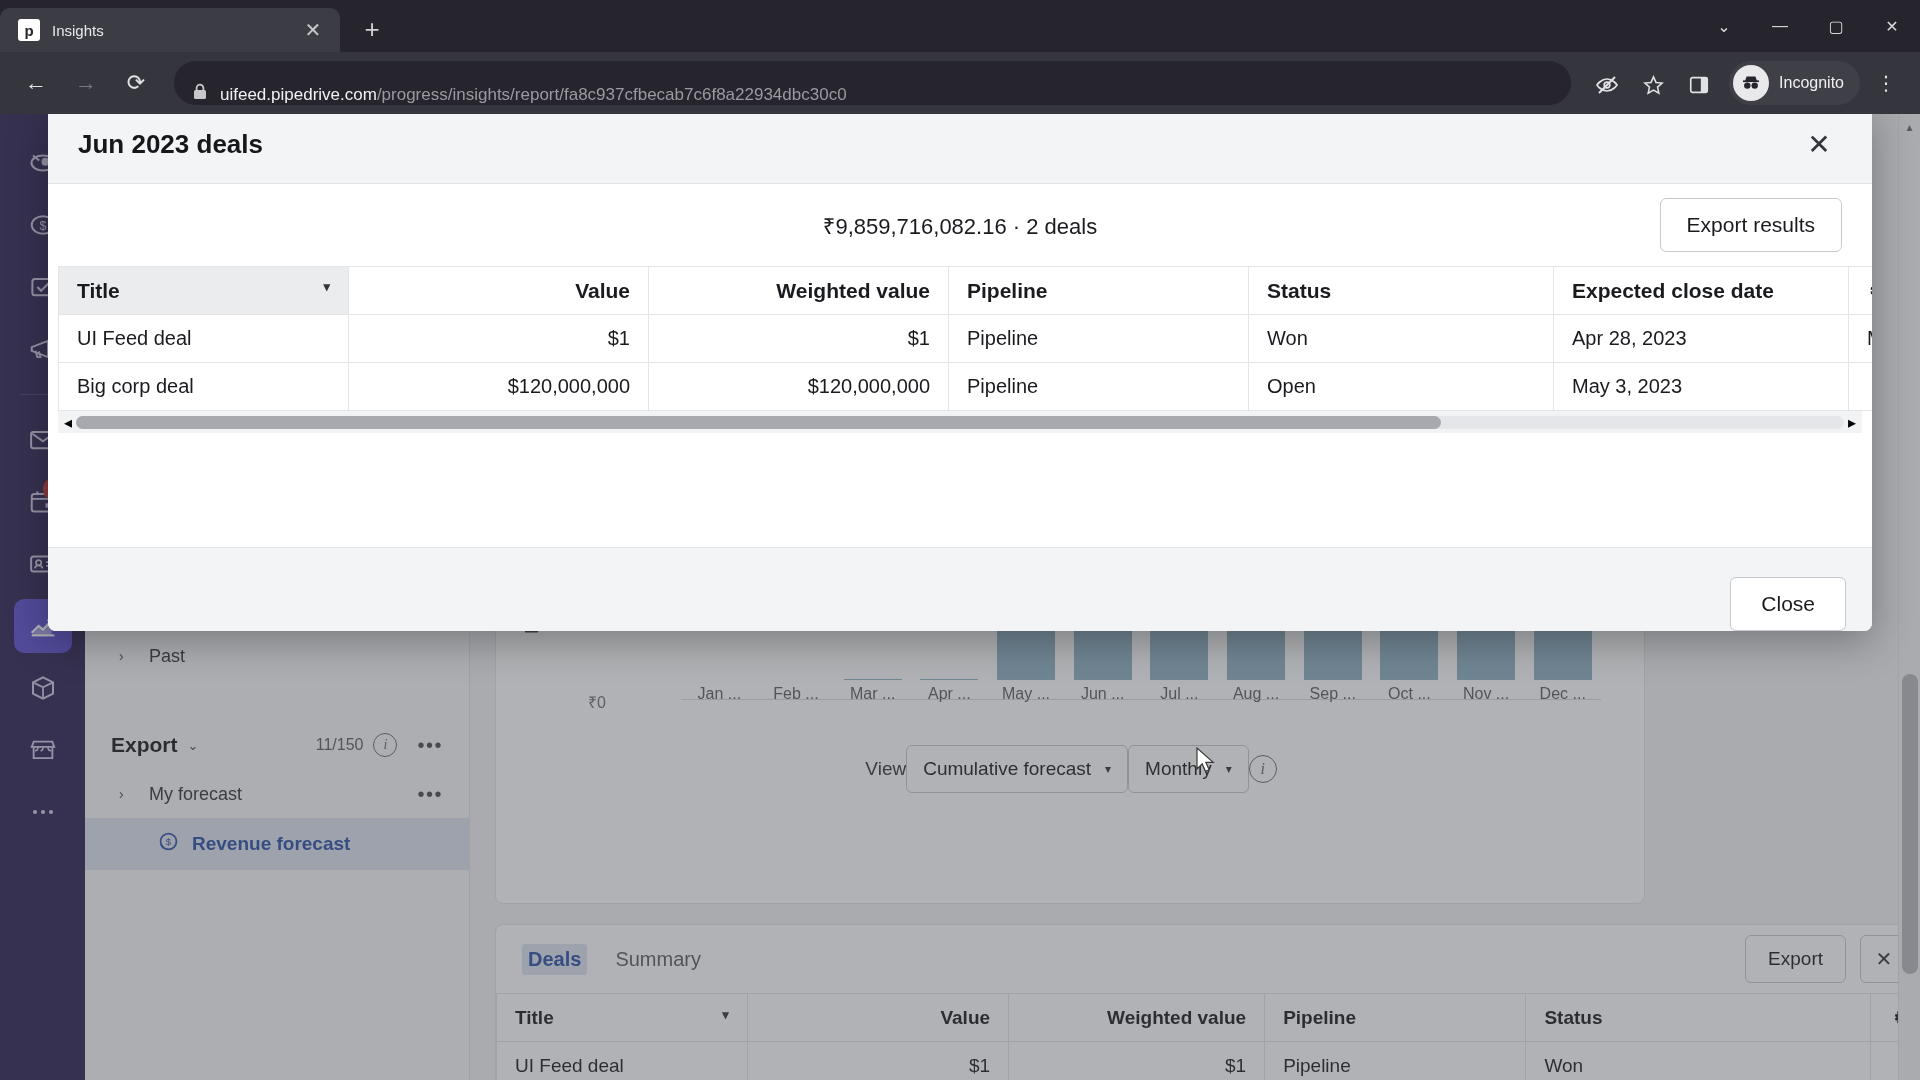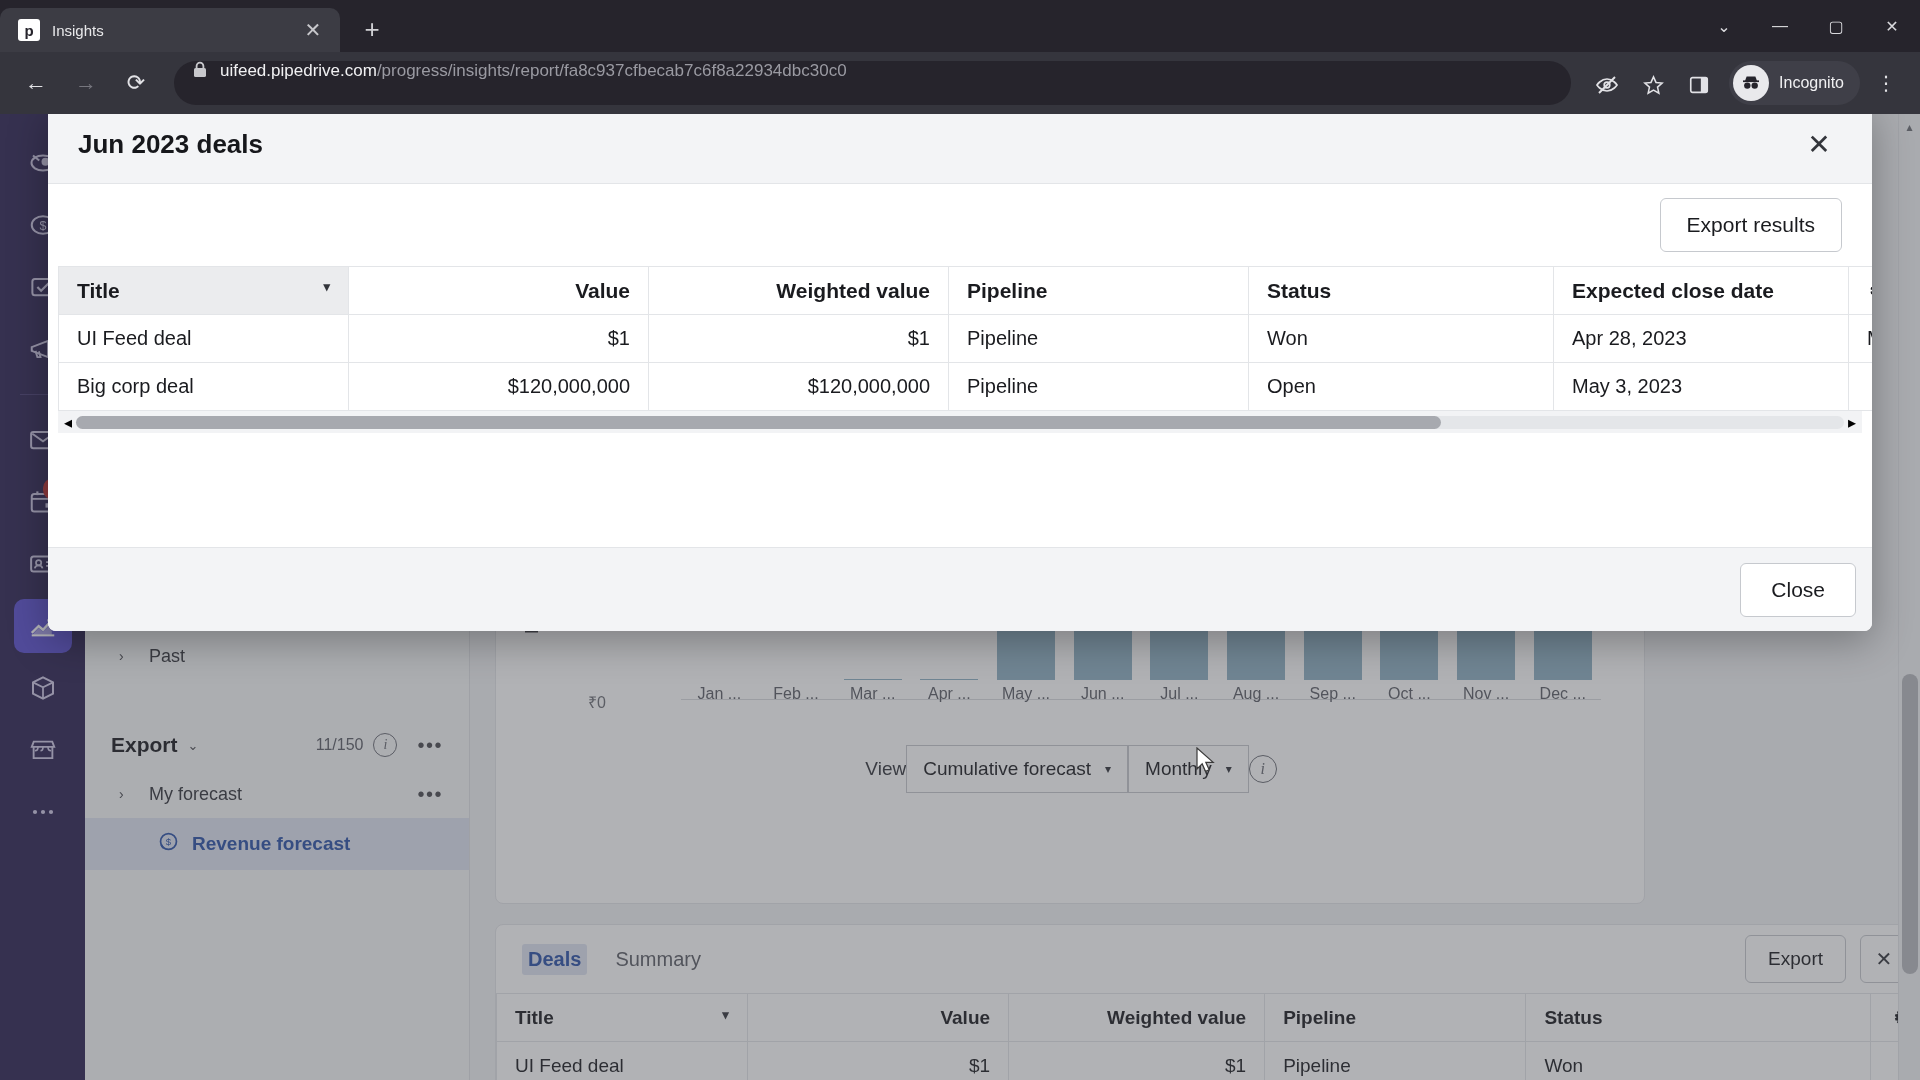--- a/index.html
+++ b/index.html
@@ -31,21 +31,21 @@
   .wincontrols { position:absolute; right:0; top:0; height:52px; display:flex; align-items:center; }
   .wc { width:56px; height:52px; display:flex; align-items:center; justify-content:center;
         color:#d8d8dc; font-size:16px; }
 
   .navbar { height:62px; background:#35353d; display:flex; align-items:center; padding:0 14px; gap:6px; }
   .navbtn { width:44px; height:44px; border-radius:50%; display:flex; align-items:center;
             justify-content:center; color:#e2e2e6; font-size:22px; }
   .navbtn.dim { color:#76767e; }
   .omnibox {
     flex:1; height:44px; background:#26242c; border-radius:22px; display:flex;
-    align-items:flex-start; padding:0 18px; gap:12px; margin:0 10px; min-width:0;
+    align-items:flex-end; padding:0 18px; gap:12px; margin:0 10px; min-width:0;
   }
   .omni-text { font-size:17px; color:#f1f1f3; white-space:nowrap; overflow:hidden; }
   .omni-text .path { color:#9a9aa2; }
   .omni-icons { display:flex; align-items:flex-end; gap:6px; margin-left:auto; }
   .omni-icons .navbtn { width:40px; height:40px; font-size:19px; }
   .incognito-chip {
     display:flex; align-items:center; gap:10px; background:#3f3f48; border-radius:22px;
     height:44px; padding:0 16px 0 4px; margin-left:4px;
   }
   .incognito-avatar {
@@ -124,21 +124,21 @@
   .bar { width:58px; background:#8fb2c4; }
   .barlabel { position:absolute; bottom:100%; margin-bottom:6px; font-size:16px;
               color:#3b3d43; white-space:nowrap; font-weight:600; }
   .xlabels { position:absolute; left:185px; top:270px; width:920px; display:flex; }
   .xlabels span { flex:1; text-align:center; font-size:16px; color:#5c5e66; }
 
   .viewbar { position:absolute; left:0; top:330px; width:1150px; display:flex;
              align-items:center; justify-content:center; }
   .viewbar .vlabel { font-size:19px; color:#33353b; }
   .pill {
-    height:48px; border:1px solid #c6c9ce; border-radius:0; background:#fff;
+    height:48px; border:1px solid #c6c9ce; border-radius:6px; background:#fff;
     display:flex; align-items:center; gap:14px; padding:0 16px; font-size:19px; color:#1a1b1f;
   }
   .pill .caret { font-size:12px; color:#33353b; }
   .info-circle { width:28px; height:28px; border-radius:50%; border:1.7px solid #6b6d75;
                  color:#6b6d75; font-size:16px; display:flex; align-items:center;
                  justify-content:center; font-family:"Liberation Serif",serif; font-style:italic; }
 
   
   .dealscard {
     position:absolute; left:410px; top:810px; width:1440px; height:250px;
@@ -202,21 +202,21 @@
   }
   table.mgrid th { font-weight:600; font-size:21px; }
   table.mgrid th.sorted { background:#ebecee; }
   .modal-hscroll { margin:0 10px; height:22px; background:#f2f3f5; display:flex;
                    align-items:center; padding:0 6px; gap:4px; }
   .modal-hscroll .track { flex:1; height:13px; background:#e4e6e9; border-radius:7px; position:relative; }
   .modal-hscroll .thumb { position:absolute; left:0; top:0; width:1365px; height:13px;
                           background:#a7a9af; border-radius:7px; }
   .modal-foot { position:absolute; left:0; bottom:0; width:1824px; height:84px;
                 background:#f3f4f6; border-top:1px solid #e3e5e8; display:flex;
-                align-items:center; justify-content:flex-end; padding:0 16px; }
+                align-items:flex-end; justify-content:flex-end; padding:0 26px; }
   .modal-foot .btn-outline { height:54px; font-size:21px; padding:0 30px; border-radius:6px; }
   .sortcaret { float:right; font-size:13px; color:#33353b; }
   .gear { text-align:center !important; padding:0 !important; }
 
   .cursor { position:absolute; left:1196px; top:633px; width:0; height:0; z-index:5; }
 </style>
 </head>
 <body>
 
 <div class="browser">
@@ -549,20 +549,21 @@
     </div>
 
     <div class="scrim"></div>
 
     <div class="modal">
       <div class="modal-head">
         <span class="modal-title">Jun 2023 deals</span>
         <span class="modal-close">✕</span>
       </div>
       <div class="modal-summary">
+        <span class="sumtext">₹9,859,716,082.16 · 2 deals</span>
         <div class="btn-outline" style="height:54px;font-size:21px;padding:0 26px">Export results</div>
       </div>
       <div class="modal-tablewrap">
         <table class="mgrid">
           <colgroup>
               <col style="width:290px">
               <col style="width:300px">
               <col style="width:300px">
               <col style="width:300px">
               <col style="width:305px">

